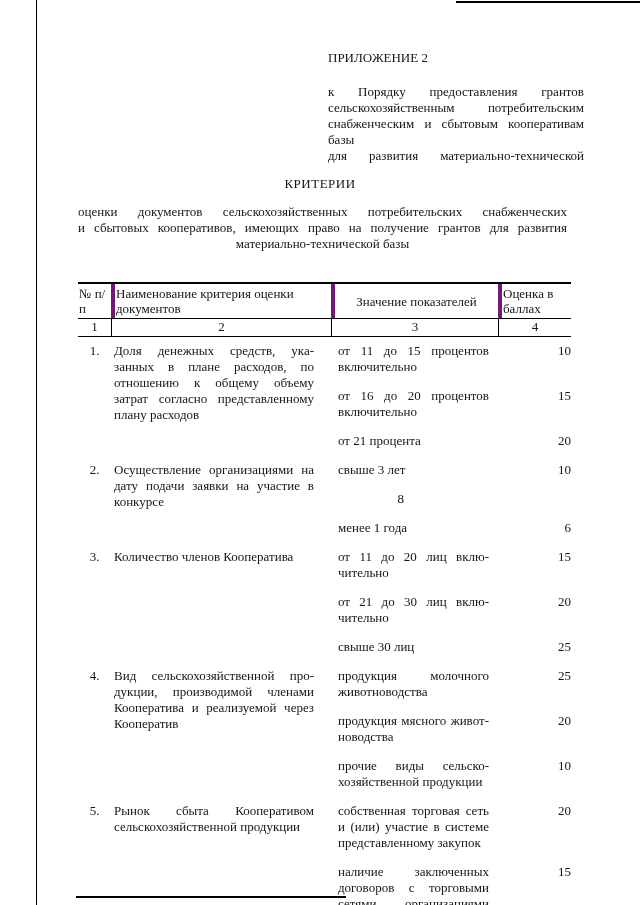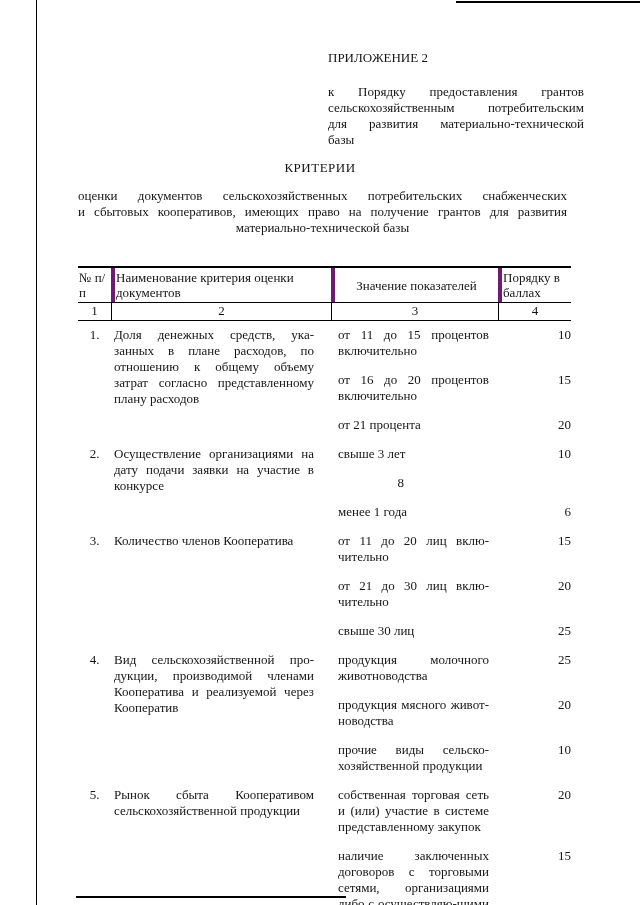--- a/index.html
+++ b/index.html
@@ -61,39 +61,40 @@
 
   <div class="artifact left-edge-line"></div>
   <div class="artifact top-right-line"></div>
   <div class="artifact bottom-line"></div>
 
   <div class="appendix">
     <div class="appendix-label">ПРИЛОЖЕНИЕ 2</div>
     <div class="appendix-text">
         <div class="jline">к Порядку предоставления грантов</div>
         <div class="jline">сельскохозяйственным потребительским</div>
+        <div class="jline">снабженческим и сбытовым кооперативам</div>
+        <div class="jline jlast">базы</div>
         <div class="jline">для развития материально-технической</div>
-        <div class="jline jlast">базы</div>
       </div>
   </div>
 
   <div class="title">КРИТЕРИИ</div>
 
   <div class="subtitle">
       <div class="jline">оценки документов сельскохозяйственных потребительских снабженческих</div>
       <div class="jline">и сбытовых кооперативов, имеющих право на получение грантов для развития</div>
       <div class="jline jlast">материально-технической базы</div>
     </div>
 
   <div class="ttable">
     <div class="thead">
       <div class="th col1">№ п/п</div>
       <div class="th col2">Наименование критерия оценки документов</div>
       <div class="th col3">Значение показателей</div>
-      <div class="th col4">Порядку в баллах</div>
+      <div class="th col4">Оценка в баллах</div>
     </div>
     <div class="tnums">
       <div class="tnum col1">1</div>
       <div class="tnum col2">2</div>
       <div class="tnum col3">3</div>
       <div class="tnum col4">4</div>
     </div>
     <div class="tbody">
         <div class="trow">
           <div class="c-num">1.</div>

